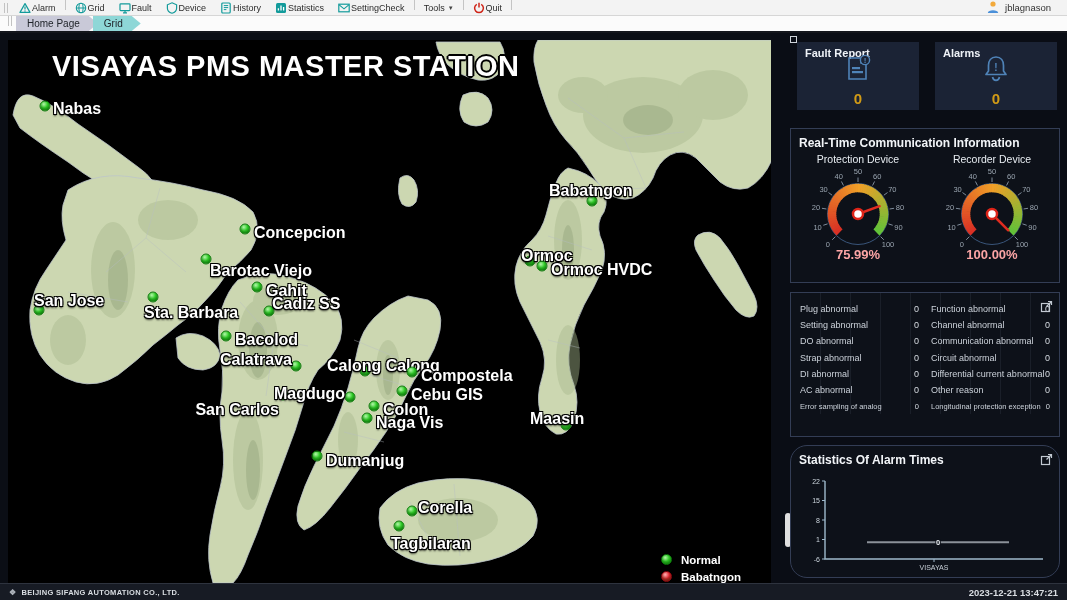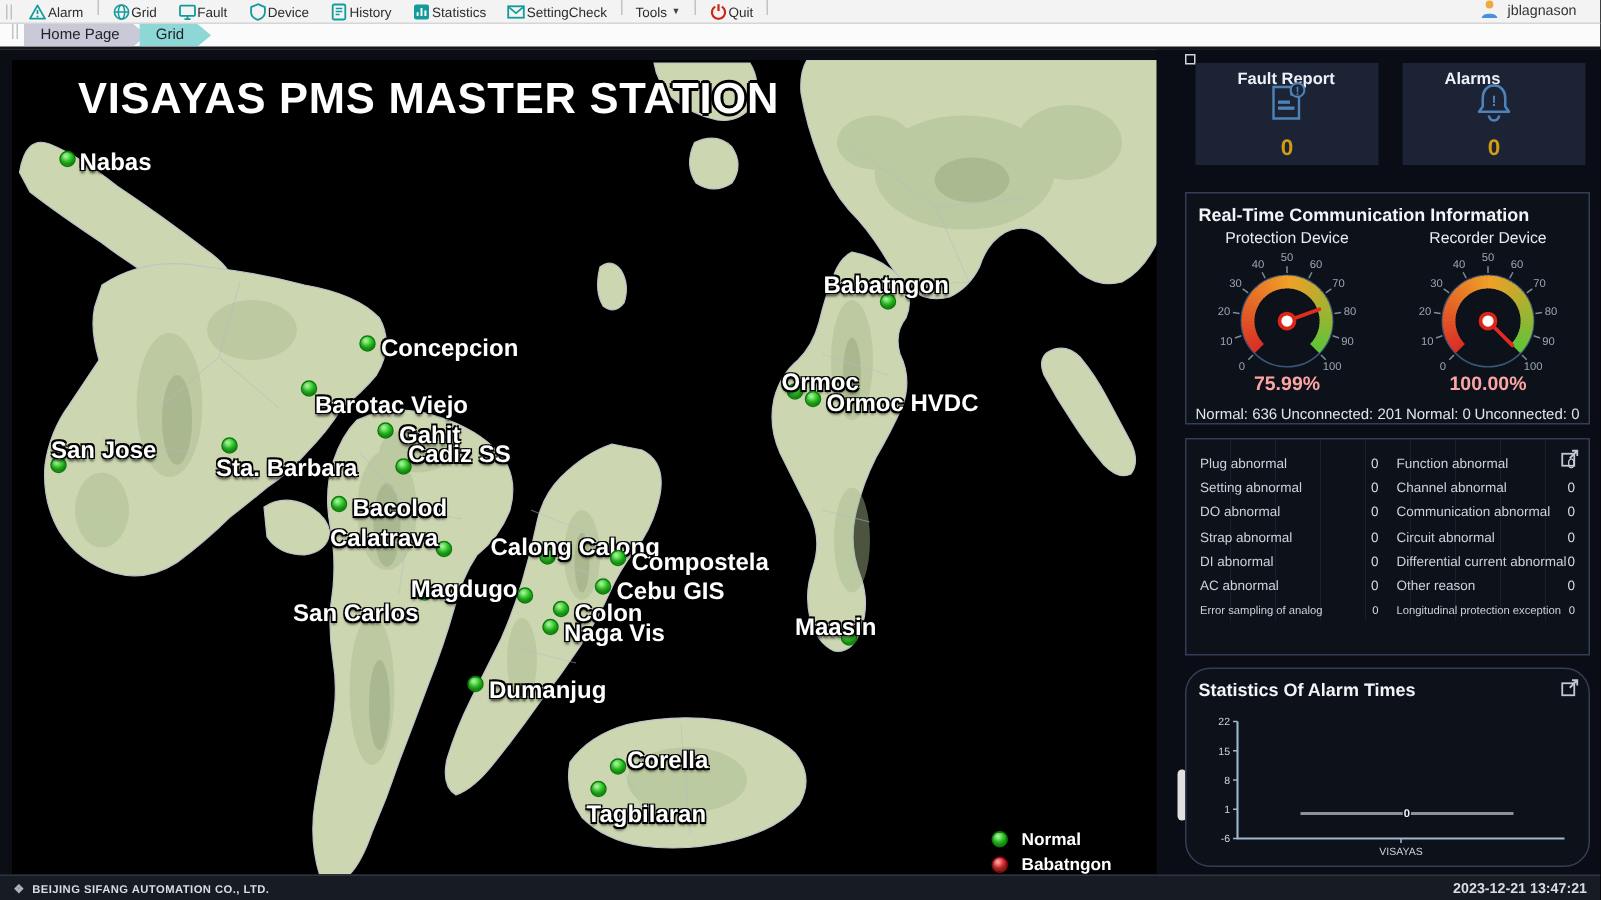--- a/index.html
+++ b/index.html
@@ -45,21 +45,21 @@
   .legend-row { display:flex; align-items:center; gap:9px; height:17px; }
   .legend-row .marker { position:static; transform:none; }
   .legend-row span { font-size:11.5px; font-weight:bold; color:#fff;
     text-shadow:-1px -1px 0 #000,1px -1px 0 #000,-1px 1px 0 #000,1px 1px 0 #000; }
 
   
   .rightpanel { position:absolute; left:771px; top:0; width:296px; height:550px; background:#0a0d15; }
   .collapse-box { position:absolute; left:19px; top:3px; width:7px; height:7px; border:1px solid #cfd4da; }
   .scrollthumb { position:absolute; left:14px; top:480px; width:6px; height:34px; background:#e0e0e0; border-radius:3px; }
 
-  .card { position:absolute; top:9px; width:122px; height:68px; background:#1b2335;padding-left:20px; }
+  .card { position:absolute; top:9px; width:122px; height:68px; background:#1b2335; }
   .card.c0 { left:26px; } .card.c1 { left:164px; }
   .card-title { padding:5px 0 0 8px; font-size:11px; font-weight:bold; color:#eef2f7; }
   .card-icon { position:absolute; left:50%; top:11px; transform:translateX(-50%); }
   .card-value { position:absolute; left:0; right:0; bottom:3px; text-align:center;
     font-size:15px; font-weight:bold; color:#d29b16; }
 
   .panel { position:absolute; left:19px; width:270px; background:#0d1119; border:1px solid #333d55; }
   .panel.comm { top:95px; height:155px; }
   .panel.reasons { top:259px; height:145px; }
   .panel.stat { top:412px; height:133px;border-radius:17px; }
@@ -516,26 +516,20 @@
                 <line x1="90.43380852144492" y1="57.88854381999832" x2="94.7135628447731" y2="59.27912029468558" stroke="#7e8b99" stroke-width="1"></line>
                 <text x="100.41990194254402" y="63.733222260935264" text-anchor="middle" font-size="7.5" fill="#9aa5b0" font-family="Liberation Sans, sans-serif">90</text>
                 <line x1="82.62741699796952" y1="70.62741699796952" x2="85.809397513309" y2="73.80939751330898" stroke="#7e8b99" stroke-width="1"></line>
                 <text x="90.05203820042827" y="80.65203820042827" text-anchor="middle" font-size="7.5" fill="#9aa5b0" font-family="Liberation Sans, sans-serif">100</text>
                 <line x1="60" y1="48" x2="76.2634559672906" y2="64.2634559672906" stroke="#e02c20" stroke-width="2.5" stroke-linecap="round"></line>
                 <circle cx="60" cy="48" r="5" fill="#ffffff" stroke="#dd2418" stroke-width="2.5"></circle>
               </svg>
             <div class="gpct">100.00%</div>
           </div>
         </div>
-        <div class="comm-stats">
-            <span>Normal: 636</span>
-            <span>Unconnected: 201</span>
-            <span>Normal: 0</span>
-            <span>Unconnected: 0</span>
-          </div>
       </div>
 
       <div class="panel reasons">
         <span class="ext-link"><svg width="13" height="13" viewBox="0 0 13 13">
               <rect x="1.5" y="3.5" width="8" height="8" fill="none" stroke="#c2c9d2" stroke-width="1.2"></rect>
               <path d="M6.5,6.5 L11.5,1.5 M8,1.5 h3.5 v3.5" fill="none" stroke="#c2c9d2" stroke-width="1.2"></path>
             </svg></span>
         <div class="reasons-body">
           <div class="rcol">
               <div class="rrow">

